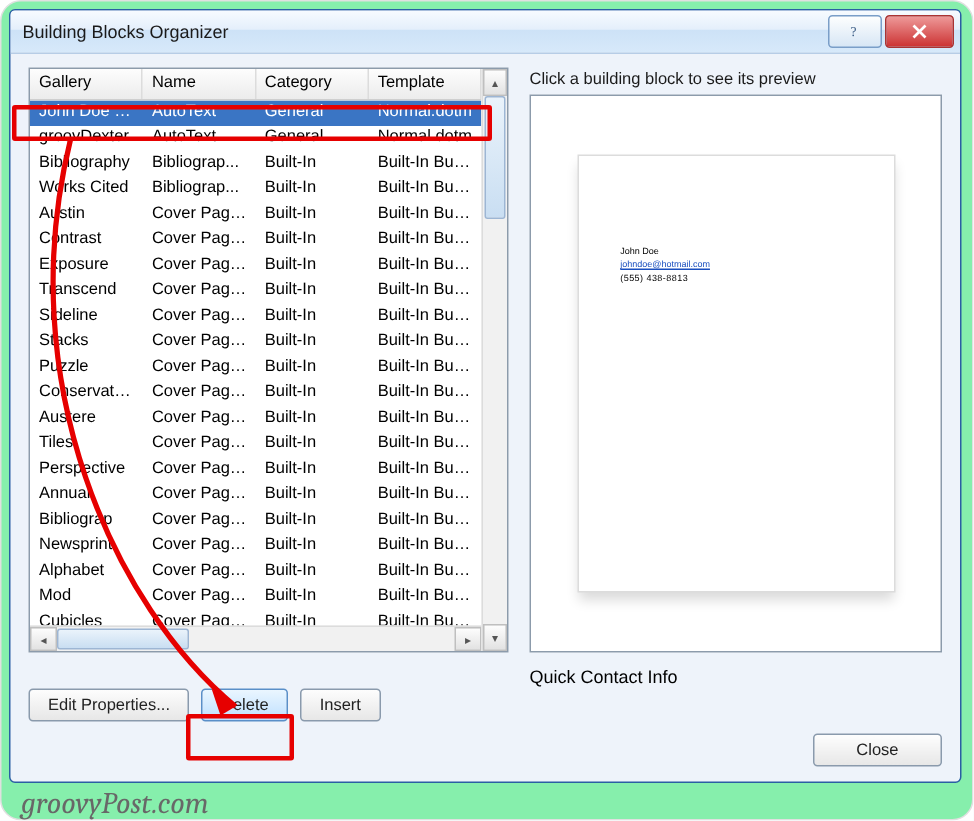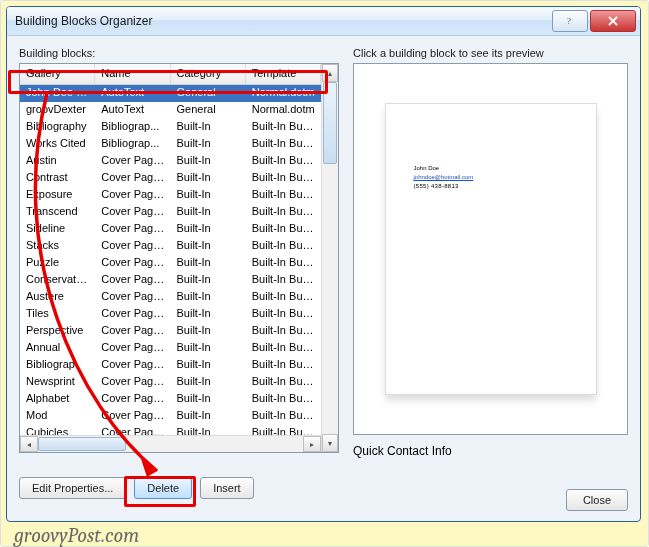--- a/index.html
+++ b/index.html
@@ -1,16 +1,16 @@
 <!DOCTYPE html>
 <html><head>
 <meta charset="utf-8">
 <style>
   html,body{margin:0;padding:0;font-family:"Segoe UI",Tahoma,sans-serif;font-size:11px;color:#000;background:#fff}
-  .outer{width:649px;height:547px;background:#fef9c3;box-sizing:border-box;border:1px solid #e0e0e0;border-radius:3px;padding:5px}
+  .outer{width:649px;height:547px;background:#86efac;box-sizing:border-box;border:1px solid #e0e0e0;border-radius:14px;padding:5px}
   .window{width:635px;height:516px;box-sizing:border-box;border:1px solid #2a5fa3;background:#eef3fa;position:relative;border-radius:4px;overflow:hidden}
   .titlebar{height:28px;background:linear-gradient(to bottom,#f7fbff 0%,#e4effb 45%,#cde2f7 46%,#d7e9fa 100%);display:flex;align-items:center;border-bottom:1px solid #b7cde6}
   .titlebar-title{flex:1;padding-left:8px;font-size:12px;color:#1a1a1a}
   .tb-btn{width:34px;height:20px;margin:0 1px;border:1px solid #7a9ec8;border-radius:3px;background:linear-gradient(#fdfefe,#d7e6f5);display:flex;align-items:center;justify-content:center;color:#3a3a3a;font-size:10px}
   .tb-btn.close{background:linear-gradient(#e99,#c33);border-color:#a33;color:#fff;width:44px;margin-right:4px}
   .tb-btn.close svg{stroke:#fff}
   .client{position:absolute;top:28px;left:0;right:0;bottom:0;padding:10px 12px 12px 12px;box-sizing:border-box}
   .cols{display:flex;height:100%;gap:14px}
   .leftcol{width:320px;display:flex;flex-direction:column}
   .rightcol{flex:1;display:flex;flex-direction:column}
@@ -64,21 +64,20 @@
             <line x1="1" y1="1" x2="9" y2="9"></line>
             <line x1="9" y1="1" x2="1" y2="9"></line>
           </svg>
     </div>
   </div>
 
   <div class="client">
    <div class="cols">
 
     <div class="leftcol">
-      <div class="label">Building blocks:</div>
       <div class="listwrap">
         <div class="cols-area">
           <div class="colheaders">
             <span>Gallery</span>
             <span>Name</span>
             <span>Category</span>
             <span>Template</span>
           </div>
           <div class="rows" id="rows">
                   <div class="row sel">
@@ -242,21 +241,21 @@
           </div>
         </div>
       </div>
       <div class="meta">
         <div>Quick Contact Info</div>
       </div>
     </div>
    </div>
 
    <div class="closebar">
-     <button class="winbtn" style="padding:0 16px">Close</button>
+     <button class="winbtn" style="padding:0 28px">Close</button>
    </div>
 
    <div class="redbox" style="top:35px;left:1px;width:320px;height:24px"></div>
    <div class="redbox" style="top:441px;left:117px;width:72px;height:31px"></div>
    <svg class="arrow" style="top:50px;left:10px" width="160" height="400">
      <path d="M30 8 C -10 170, 60 320, 140 386" stroke="#e60000" stroke-width="3.5" fill="none"></path>
      <polygon points="140,386 124,374 130,392" fill="#e60000"></polygon>
    </svg>
   </div>
  </div>

